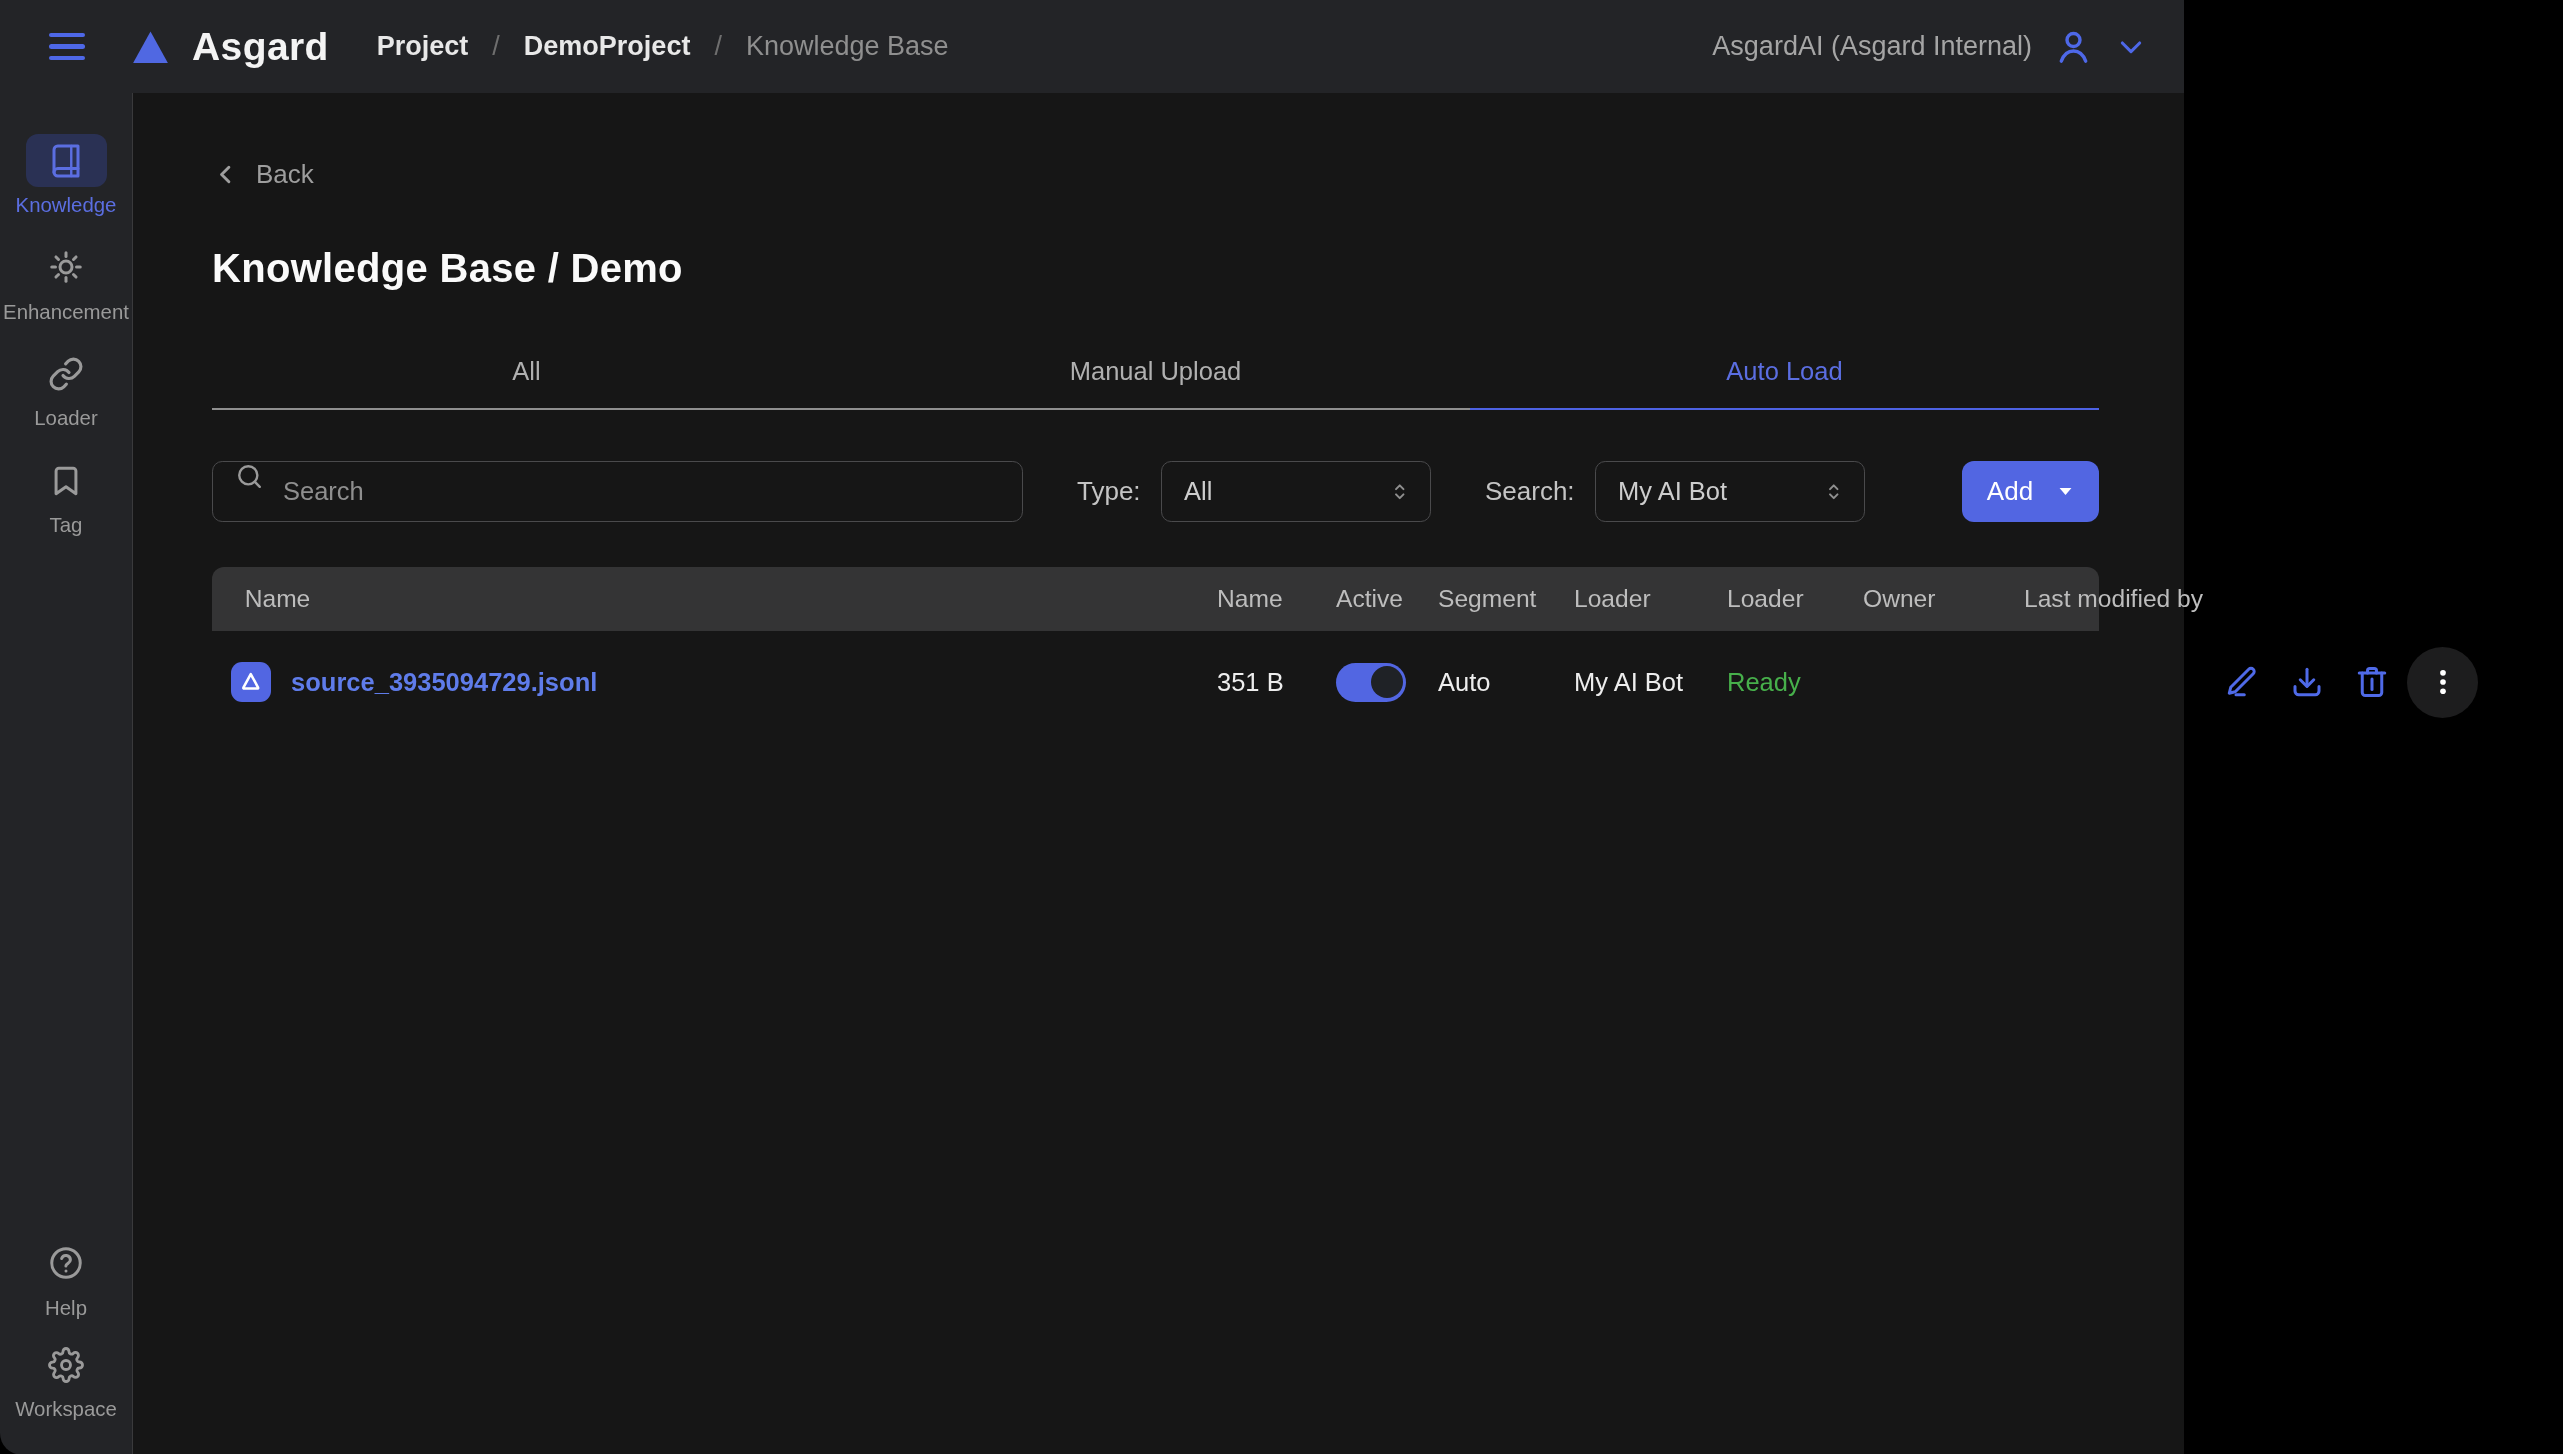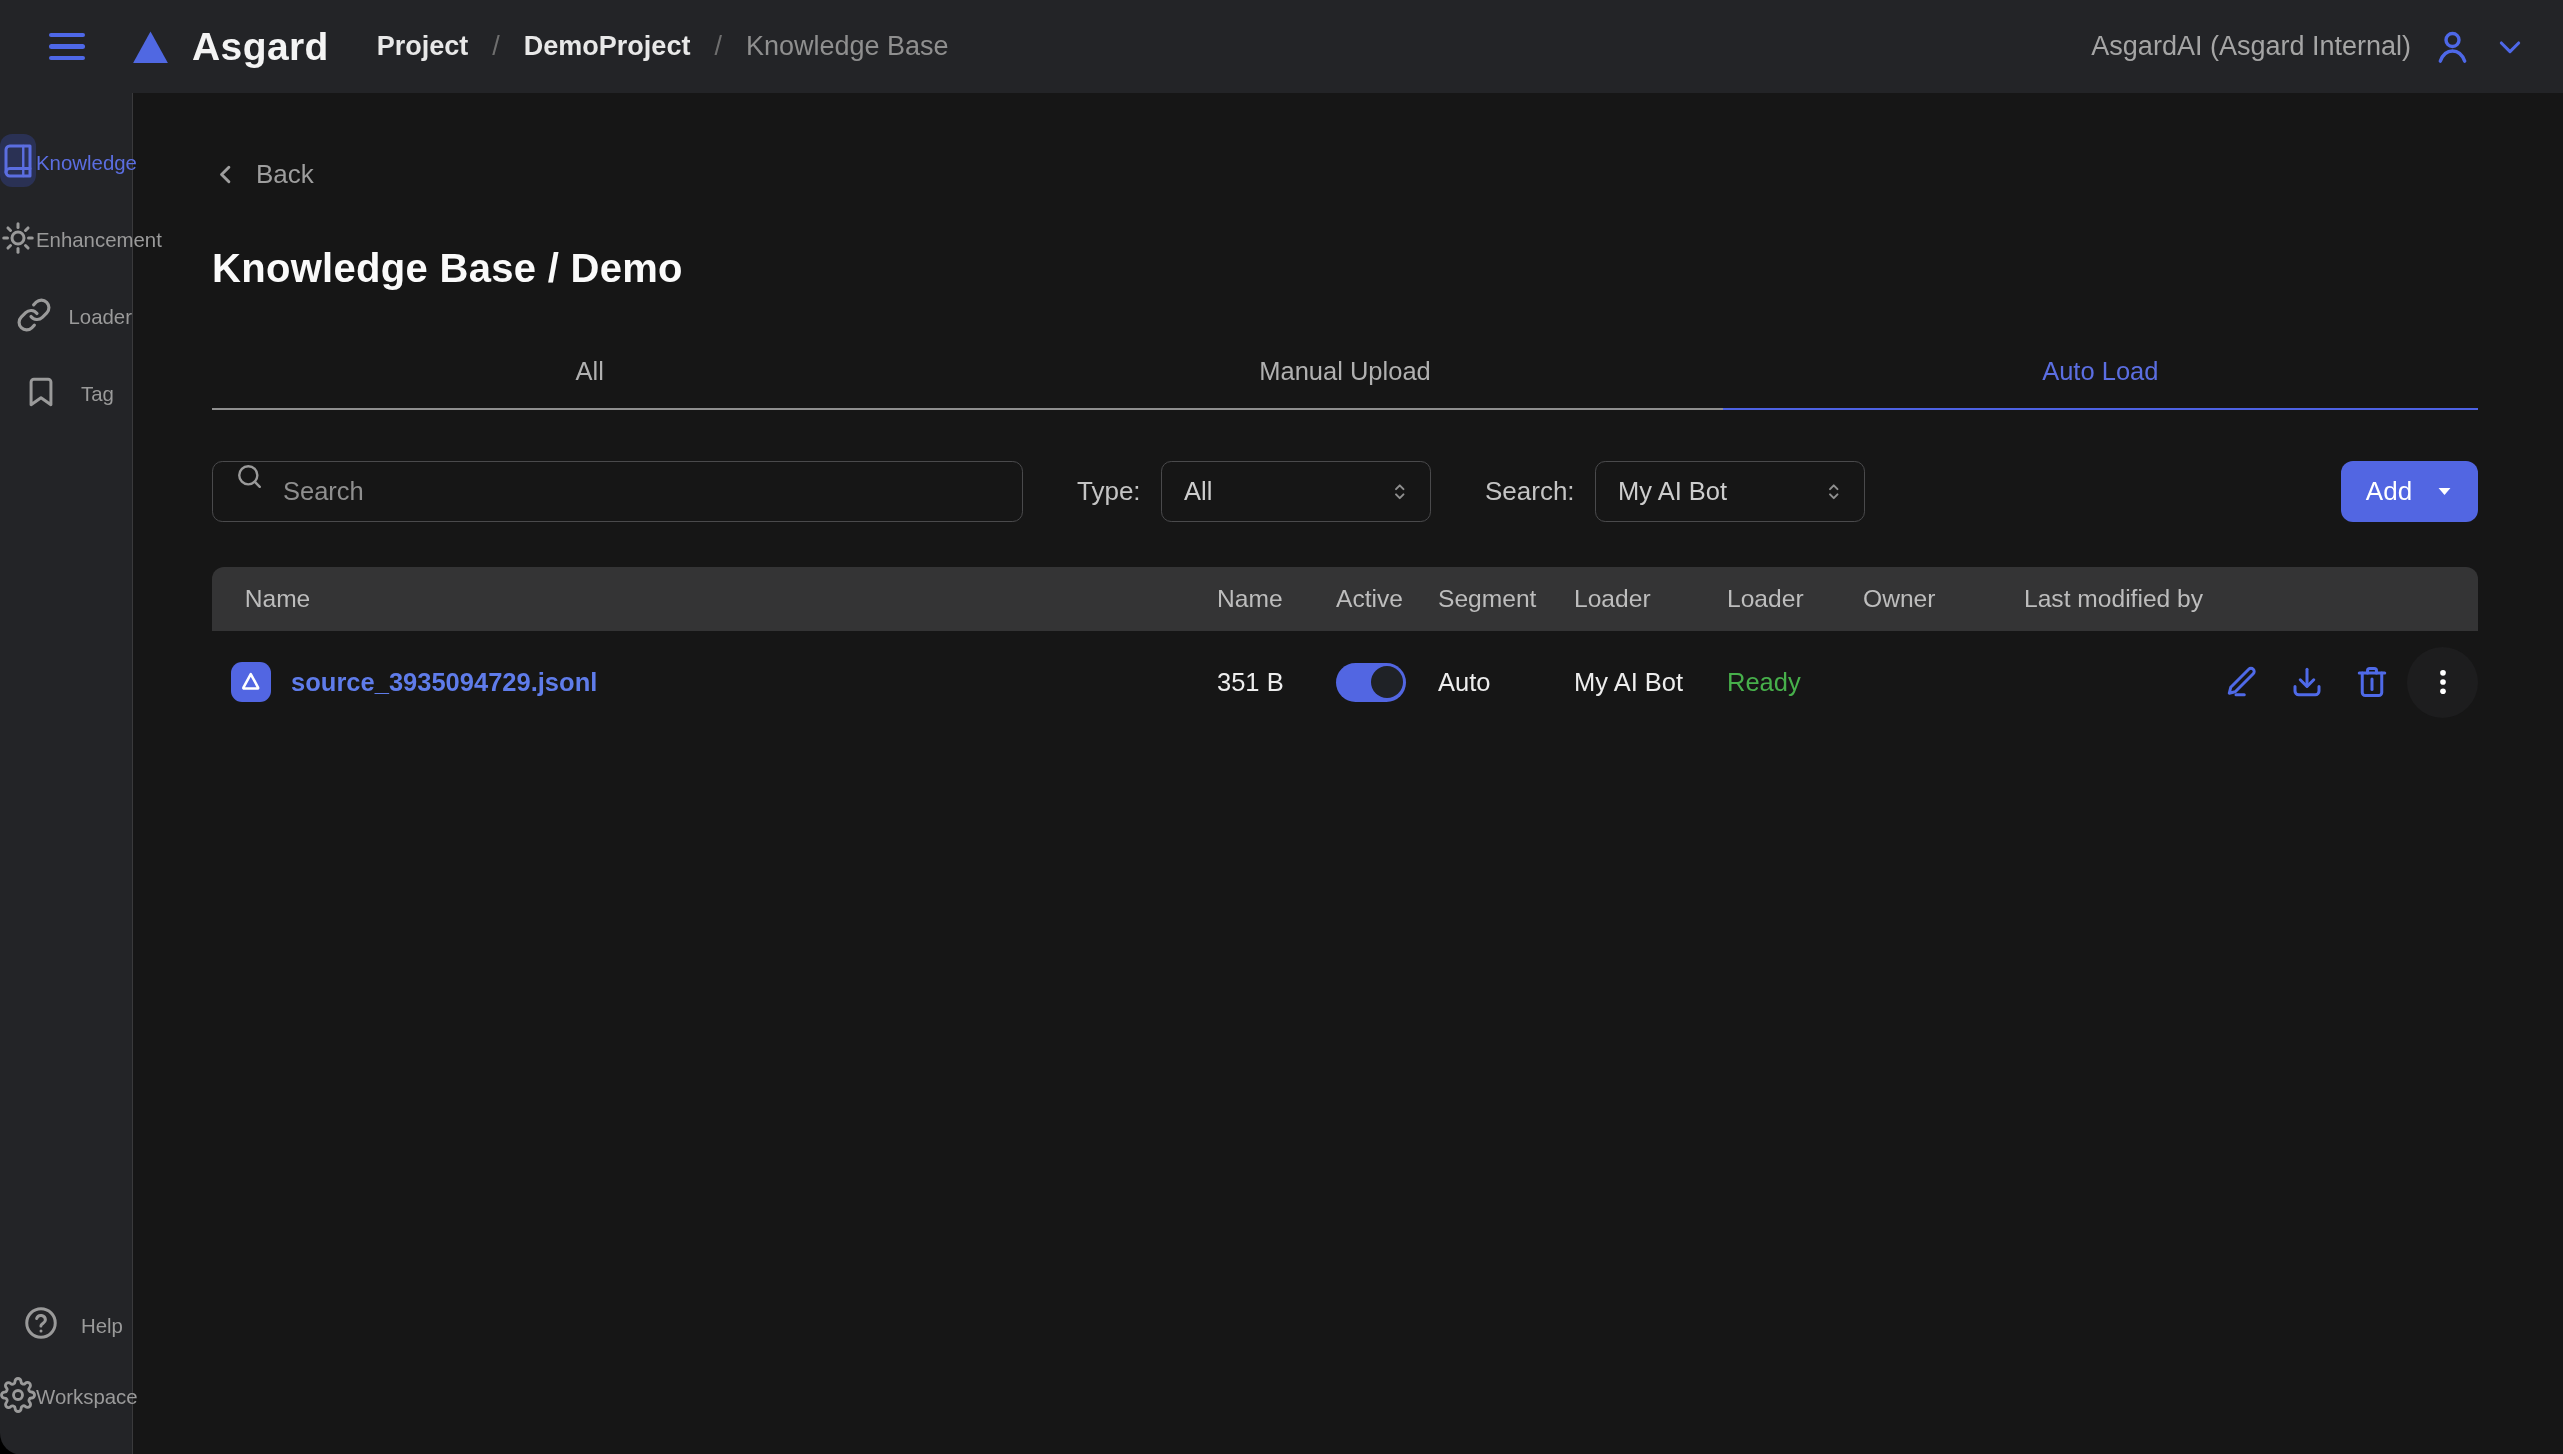--- a/index.html
+++ b/index.html
@@ -3,21 +3,21 @@
 <meta charset="utf-8">
 <style>
   * { box-sizing: border-box; }
   html, body {
     margin: 0; padding: 0;
     width: 2563px; height: 1455px;
     background: #000;
     font-family: "Liberation Sans", sans-serif;
     overflow: hidden;
   }
-  #app { position: relative; width: 2563px; height: 1455px; border-radius: 20px; }
+  #app { position: relative; width: 2184px; height: 1455px; border-radius: 20px; }
 
   
   .app-header {
     position: absolute; top: 0; left: 0; right: 0; height: 93px;
     background: #232427;
     display: flex; align-items: center;
     padding: 0 37px 0 49px;
     z-index: 3;
   }
   .hamburger { display: flex; flex-direction: column; gap: 7.6px; cursor: pointer; background: none; border: none; padding: 0; }
@@ -34,21 +34,21 @@
   
   .sidebar {
     position: absolute; top: 93px; left: 0; bottom: 0; width: 133px;
     background: #232427;
     border-right: 1.7px solid #3a3a3c;
     border-bottom-left-radius: 22px;
     display: flex; flex-direction: column; align-items: center;
     padding: 41px 0 34px;
     z-index: 2;
   }
-  .nav-item { width: 100%; display: flex; flex-direction: row; align-items: center; margin-bottom: 24px; cursor: pointer; }
+  .nav-item { width: 100%; display: flex; flex-direction: column; align-items: center; margin-bottom: 24px; cursor: pointer; }
   .nav-icon-box { width: 81px; height: 53px; display: flex; align-items: center; justify-content: center; border-radius: 12px; color: #9a9a9a; }
   .nav-item.active .nav-icon-box { background: #2a3154; color: #5b6ee1; }
   .nav-label { margin-top: 6.8px; font-size: 20.4px; color: #9a9a9a; white-space: nowrap; }
   .nav-item.active .nav-label { color: #5b6ee1; }
   .sidebar-footer { margin-top: auto; width: 100%; display: flex; flex-direction: column; align-items: center; }
   .sidebar-footer .nav-item { margin-bottom: 18.7px; }
   .sidebar-footer .nav-item:last-child { margin-bottom: 0; }
 
   
   .main {

